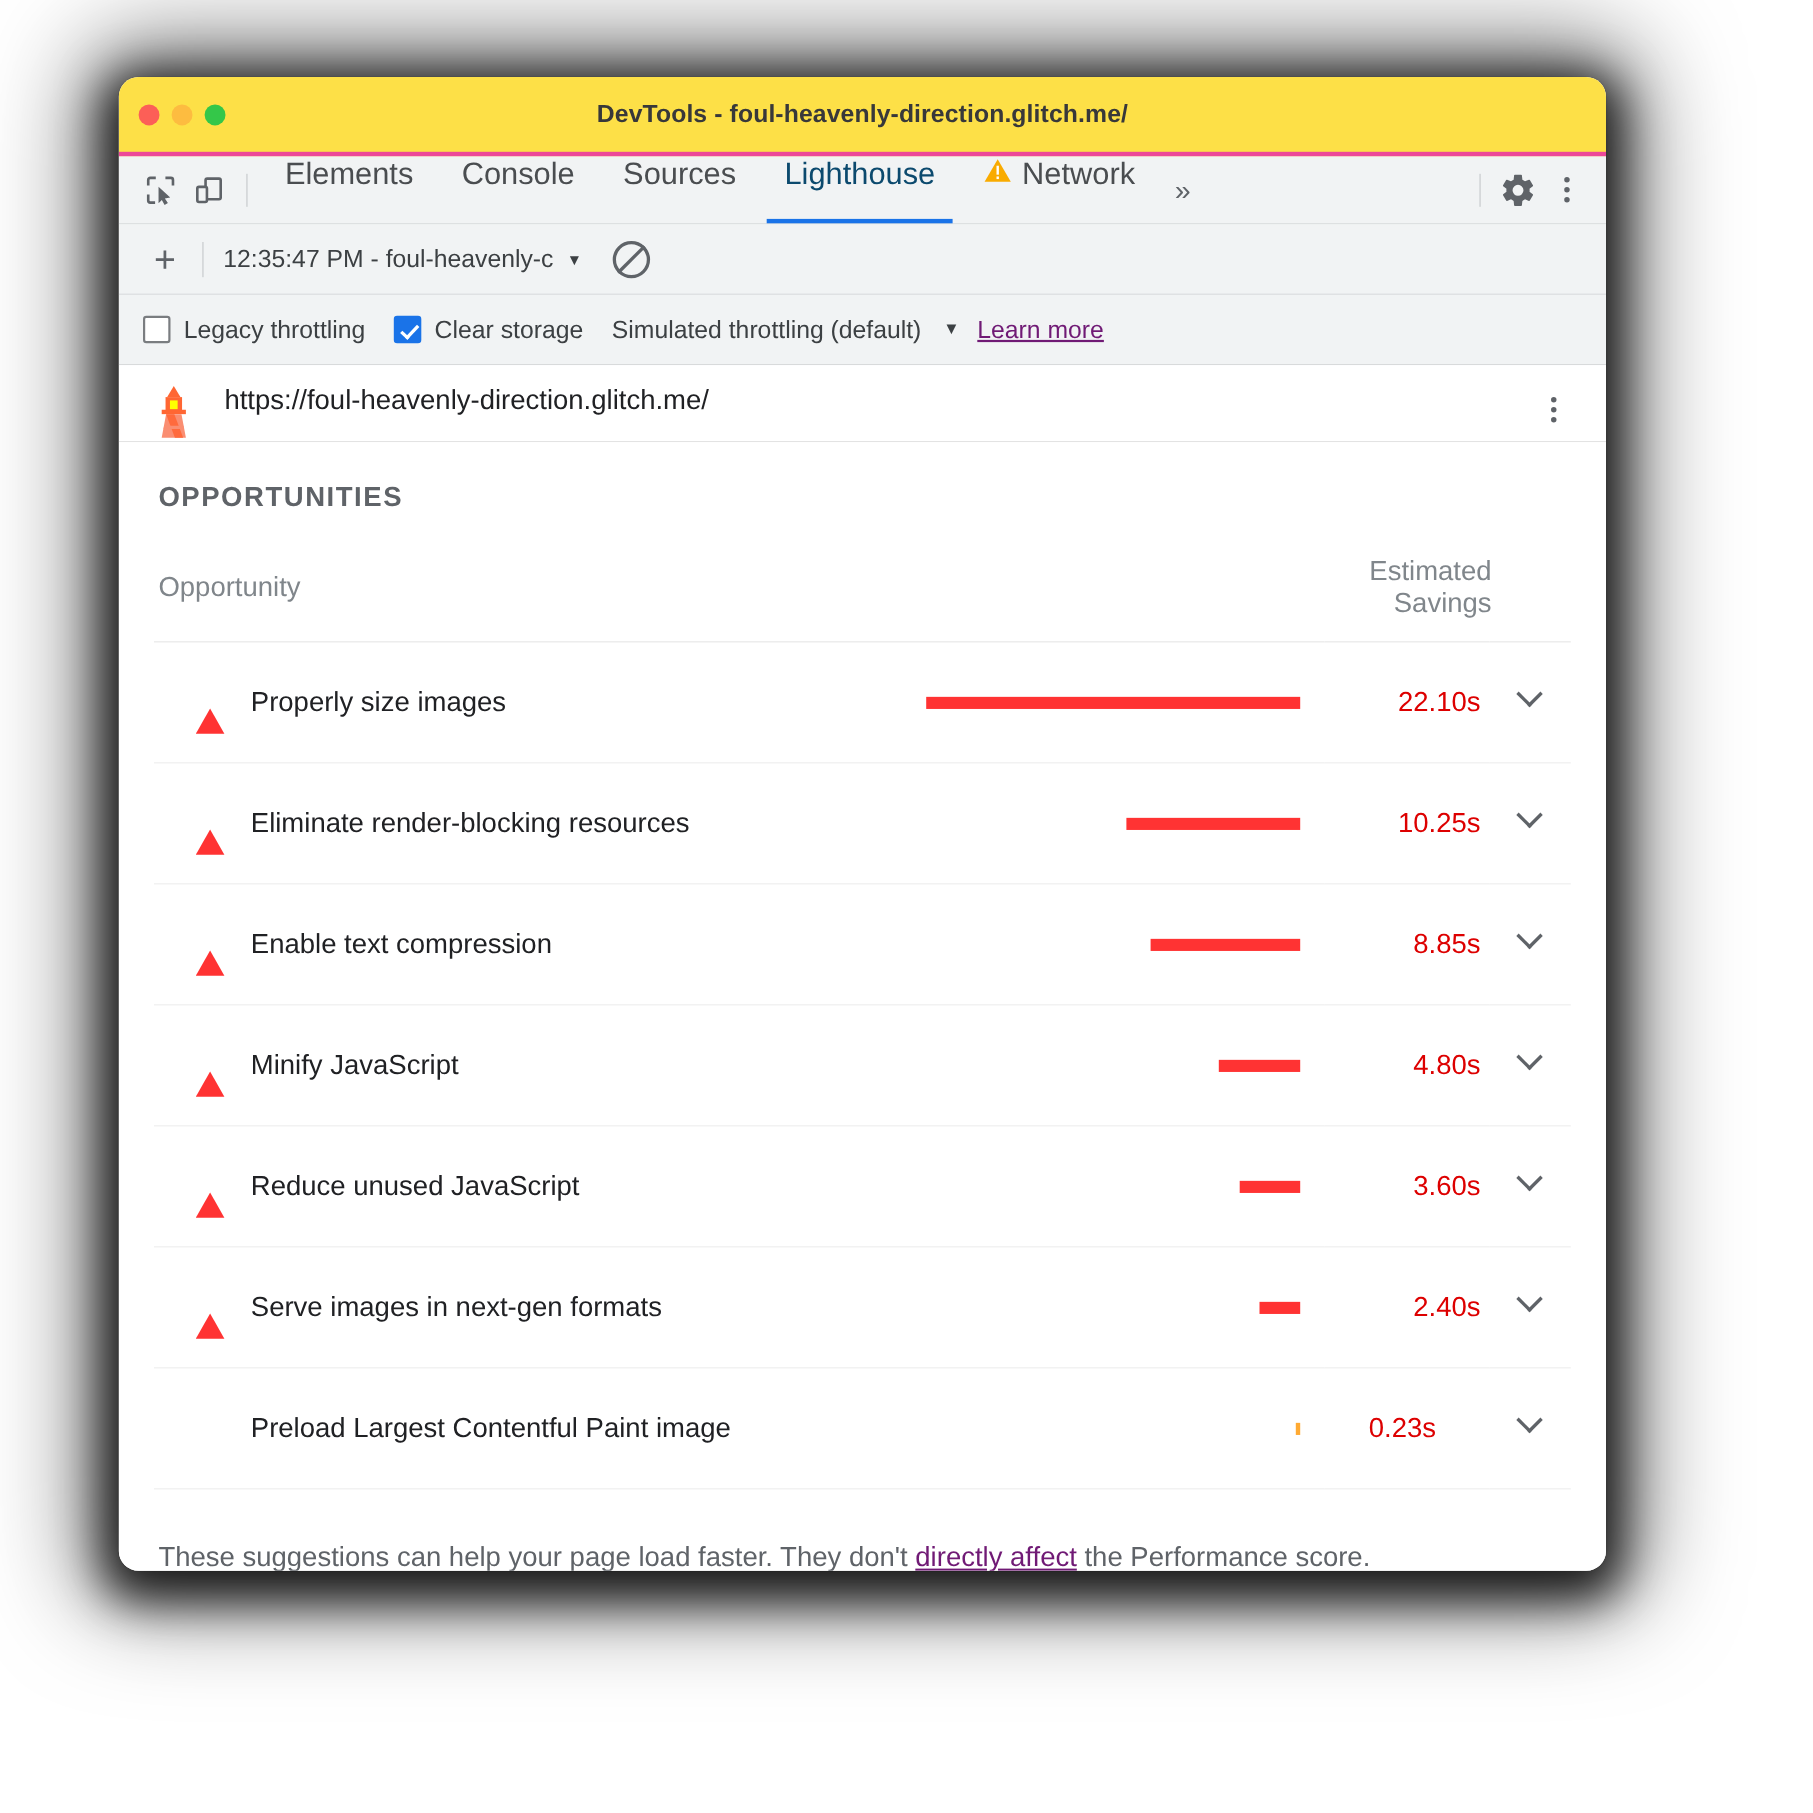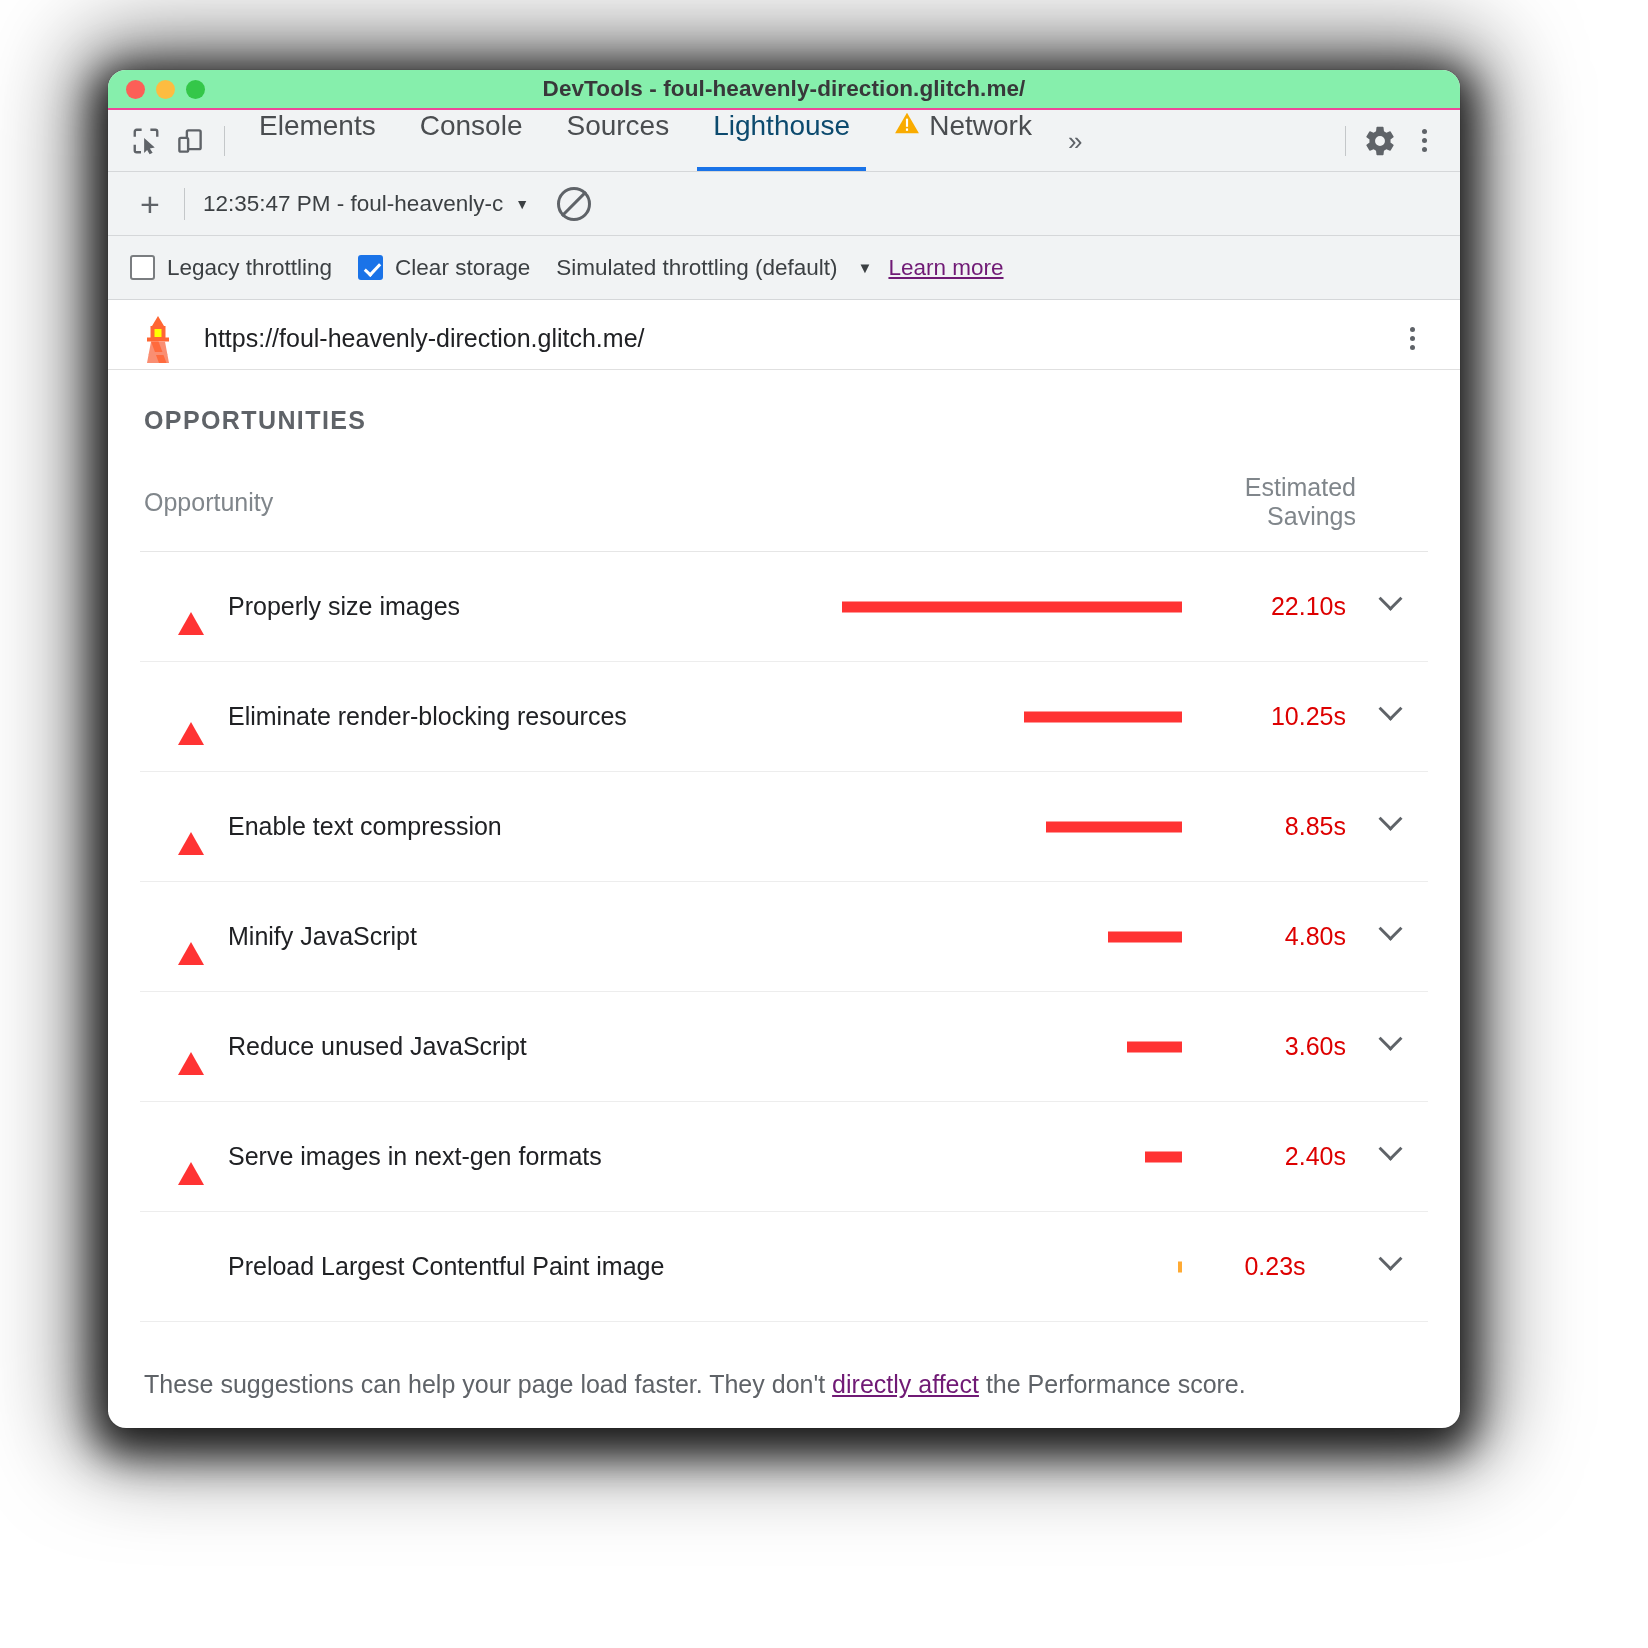--- a/index.html
+++ b/index.html
@@ -24,23 +24,23 @@
     background: #ffffff;
     box-shadow: 0 0 0 1px rgba(0,0,0,.06),
                 0 12px 42px 14px rgba(0,0,0,.82),
                 0 0 90px 30px rgba(0,0,0,.55);
     overflow: hidden;
   }
 
   
   #titlebar {
     position: relative;
-    height: 40px;
-    background: #86efac;
-    border-bottom: 2px solid #ec4899;
+    height: 72px;
+    background: #fde047;
+    border-bottom: 4px solid #ec4899;
     display: flex;
     align-items: center;
   }
   .traffic {
     display: flex; gap: 11px;
     margin-left: 18px;
   }
   .dot { width: 19px; height: 19px; border-radius: 50%; }
   .dot.red    { background: #fc5f57; }
   .dot.yellow { background: #fdbc40; }
@@ -165,22 +165,22 @@
   }
   .throttle-label { margin-right: 20px; }
   .throttle-caret { font-size: 15px; color: #3c4043; margin-right: 16px; }
   .learn-link { color: #701a75; text-decoration: underline; }
 
   
   #urlheader {
     height: 70px;
     background: #ffffff;
     border-bottom: 1px solid #e0e0e0;
-    display: flex; align-items: center;
-    padding: 8px 26px 0 26px;
+    display: flex; 
+    padding: 18px 26px 0 26px;
   }
   #lh-icon { width: 40px; height: 48px; flex: 0 0 auto; margin-left: 4px; }
   #url-text {
     margin-left: 26px;
     font-size: 25px;
     color: #202124;
   }
   #url-kebab { margin-left: auto; }
 
   

